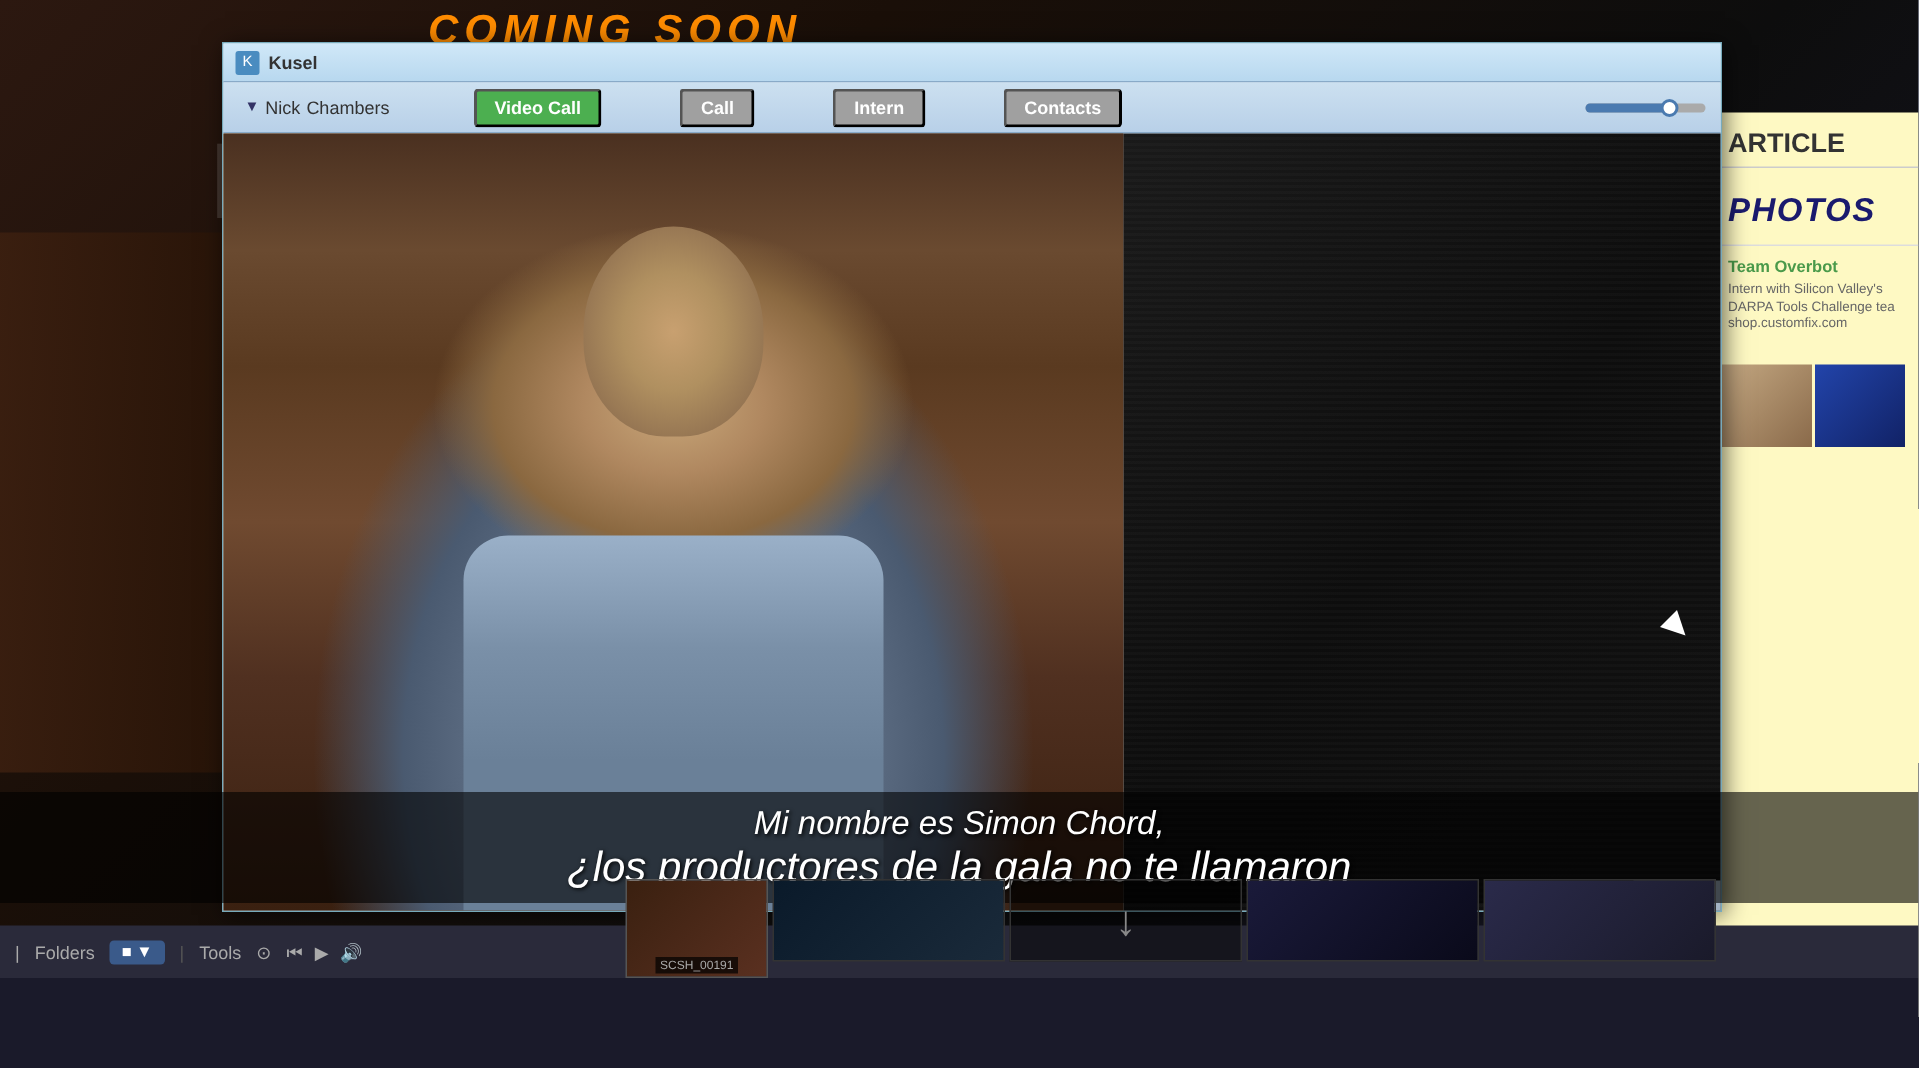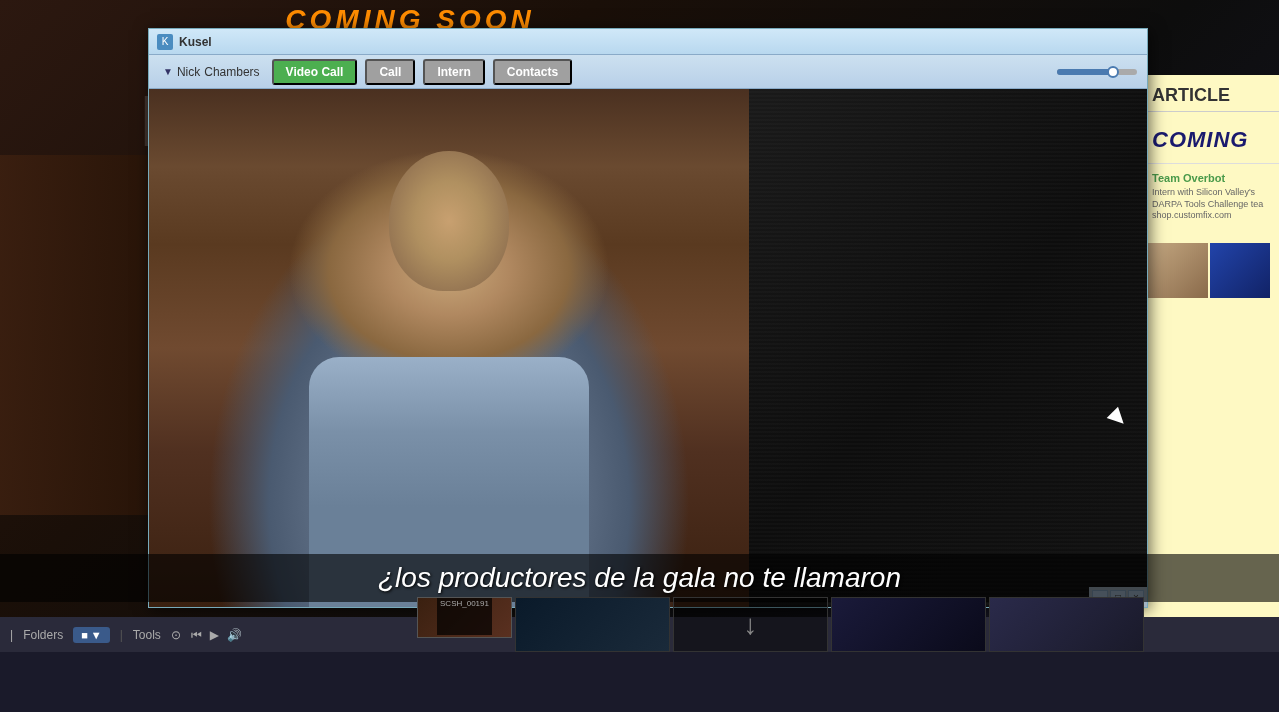--- a/index.html
+++ b/index.html
@@ -275,20 +275,21 @@
       font-weight: normal;
       color: #333;
     }
 
     .tab-btn {
       padding: 4px 12px;
       font-size: 12px;
       border-radius: 3px;
       cursor: pointer;
       font-weight: bold;
+      margin-left: 44px;
     }
 
     .tab-video {
       background: #4CAF50;
       color: #fff;
     }
 
     .tab-call {
       background: #a0a0a0;
       color: #fff;
@@ -484,24 +485,25 @@
     .bottom-photos {
       position: absolute;
       bottom: 60px;
       right: 135px;
       display: flex;
       gap: 3px;
     }
 
     .bottom-photo-1 {
       width: 95px;
-      height: 41px;
+      height: 66px;
       background: linear-gradient(135deg, #3a2010, #5a3020);
       border: 1px solid #555;
       display: flex;
+      align-items: flex-end;
       justify-content: center;
       padding-bottom: 2px;
     }
 
     .bottom-photo-label {
       font-size: 8px;
       color: #aaa;
       background: rgba(0,0,0,0.7);
       padding: 1px 3px;
     }
@@ -543,21 +545,21 @@
 <div class="bg-layer"></div>
 
 <div class="coming-soon-text">COMING SOON</div>
 
 <div class="dark-bg-text">DARK S</div>
 
 <div class="left-panel"></div>
 
 <div class="right-panel">
   <div class="right-panel-title">ARTICLE</div>
-  <div class="right-panel-logo">COMING</div>
+  <div class="right-panel-logo">PHOTOS</div>
   <div class="right-panel-section">
     <div class="team-overbot">Team Overbot</div>
     <div class="team-overbot-desc">Intern with Silicon Valley's DARPA Tools Challenge tea shop.customfix.com</div>
   </div>
   <div class="right-panel-photos">
     <div class="photo-thumb photo-thumb-woman"></div>
     <div class="photo-thumb photo-thumb-blue"></div>
   </div>
 </div>
 
@@ -607,20 +609,21 @@
   <div class="window-controls">
     <div class="win-ctrl">—</div>
     <div class="win-ctrl">□</div>
     <div class="win-ctrl">×</div>
   </div>
 </div>
 
 <div class="cursor"></div>
 
 <div class="subtitle-bar">
+  <div class="subtitle-line1">Mi nombre es Simon Chord,</div>
   <div class="subtitle-line2">¿los productores de la gala no te llamaron</div>
 </div>
 
 <div class="bottom-toolbar">
   <span class="toolbar-item">|</span>
   <span class="toolbar-item">Folders</span>
   <span class="folders-btn">■ ▼</span>
   <span class="toolbar-separator">|</span>
   <span class="toolbar-item">Tools</span>
   <span class="toolbar-item">⊙</span>

